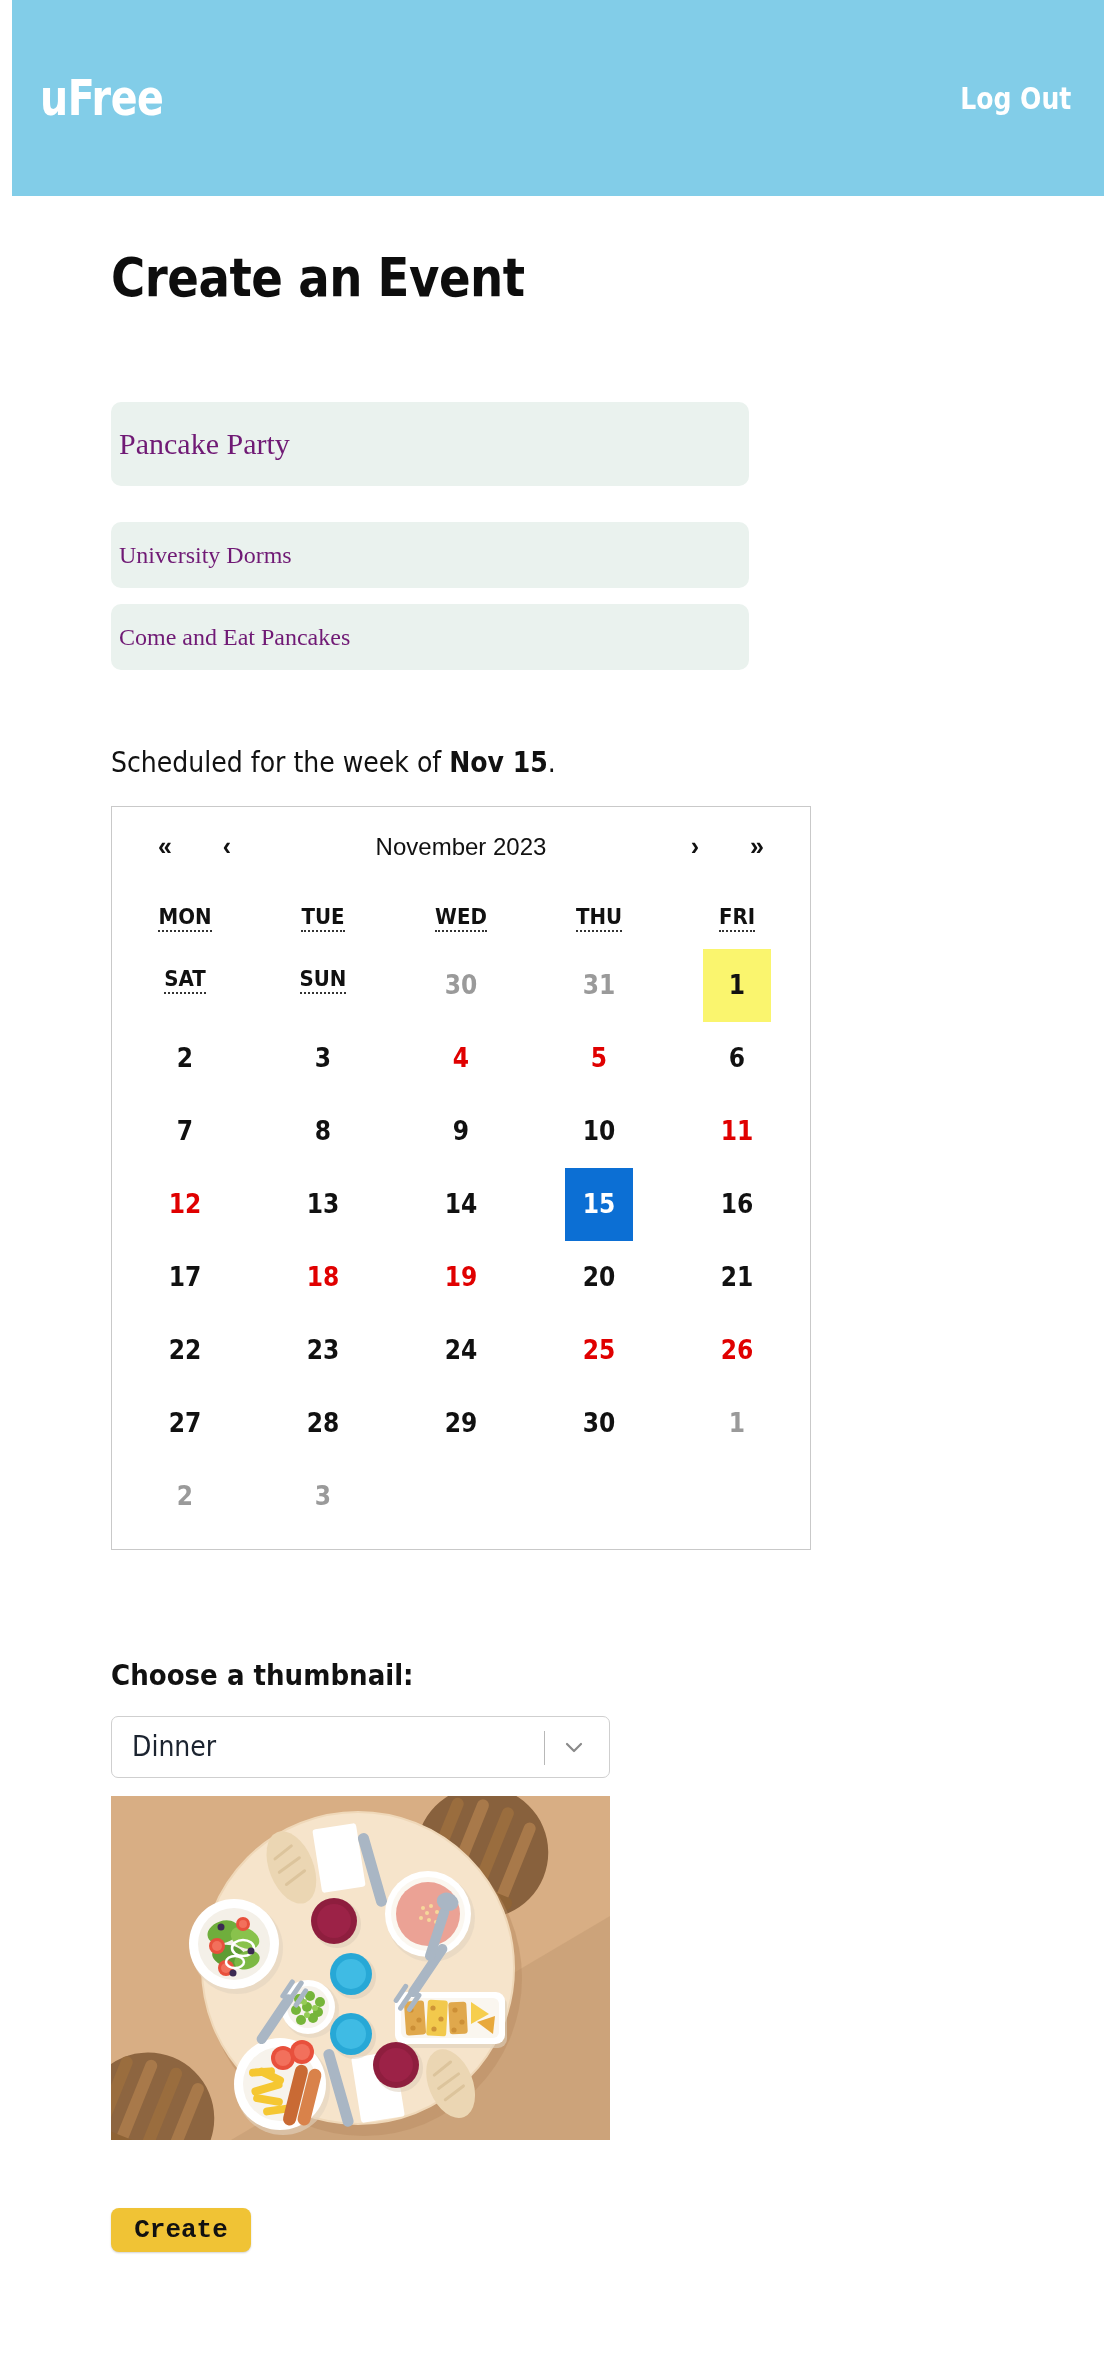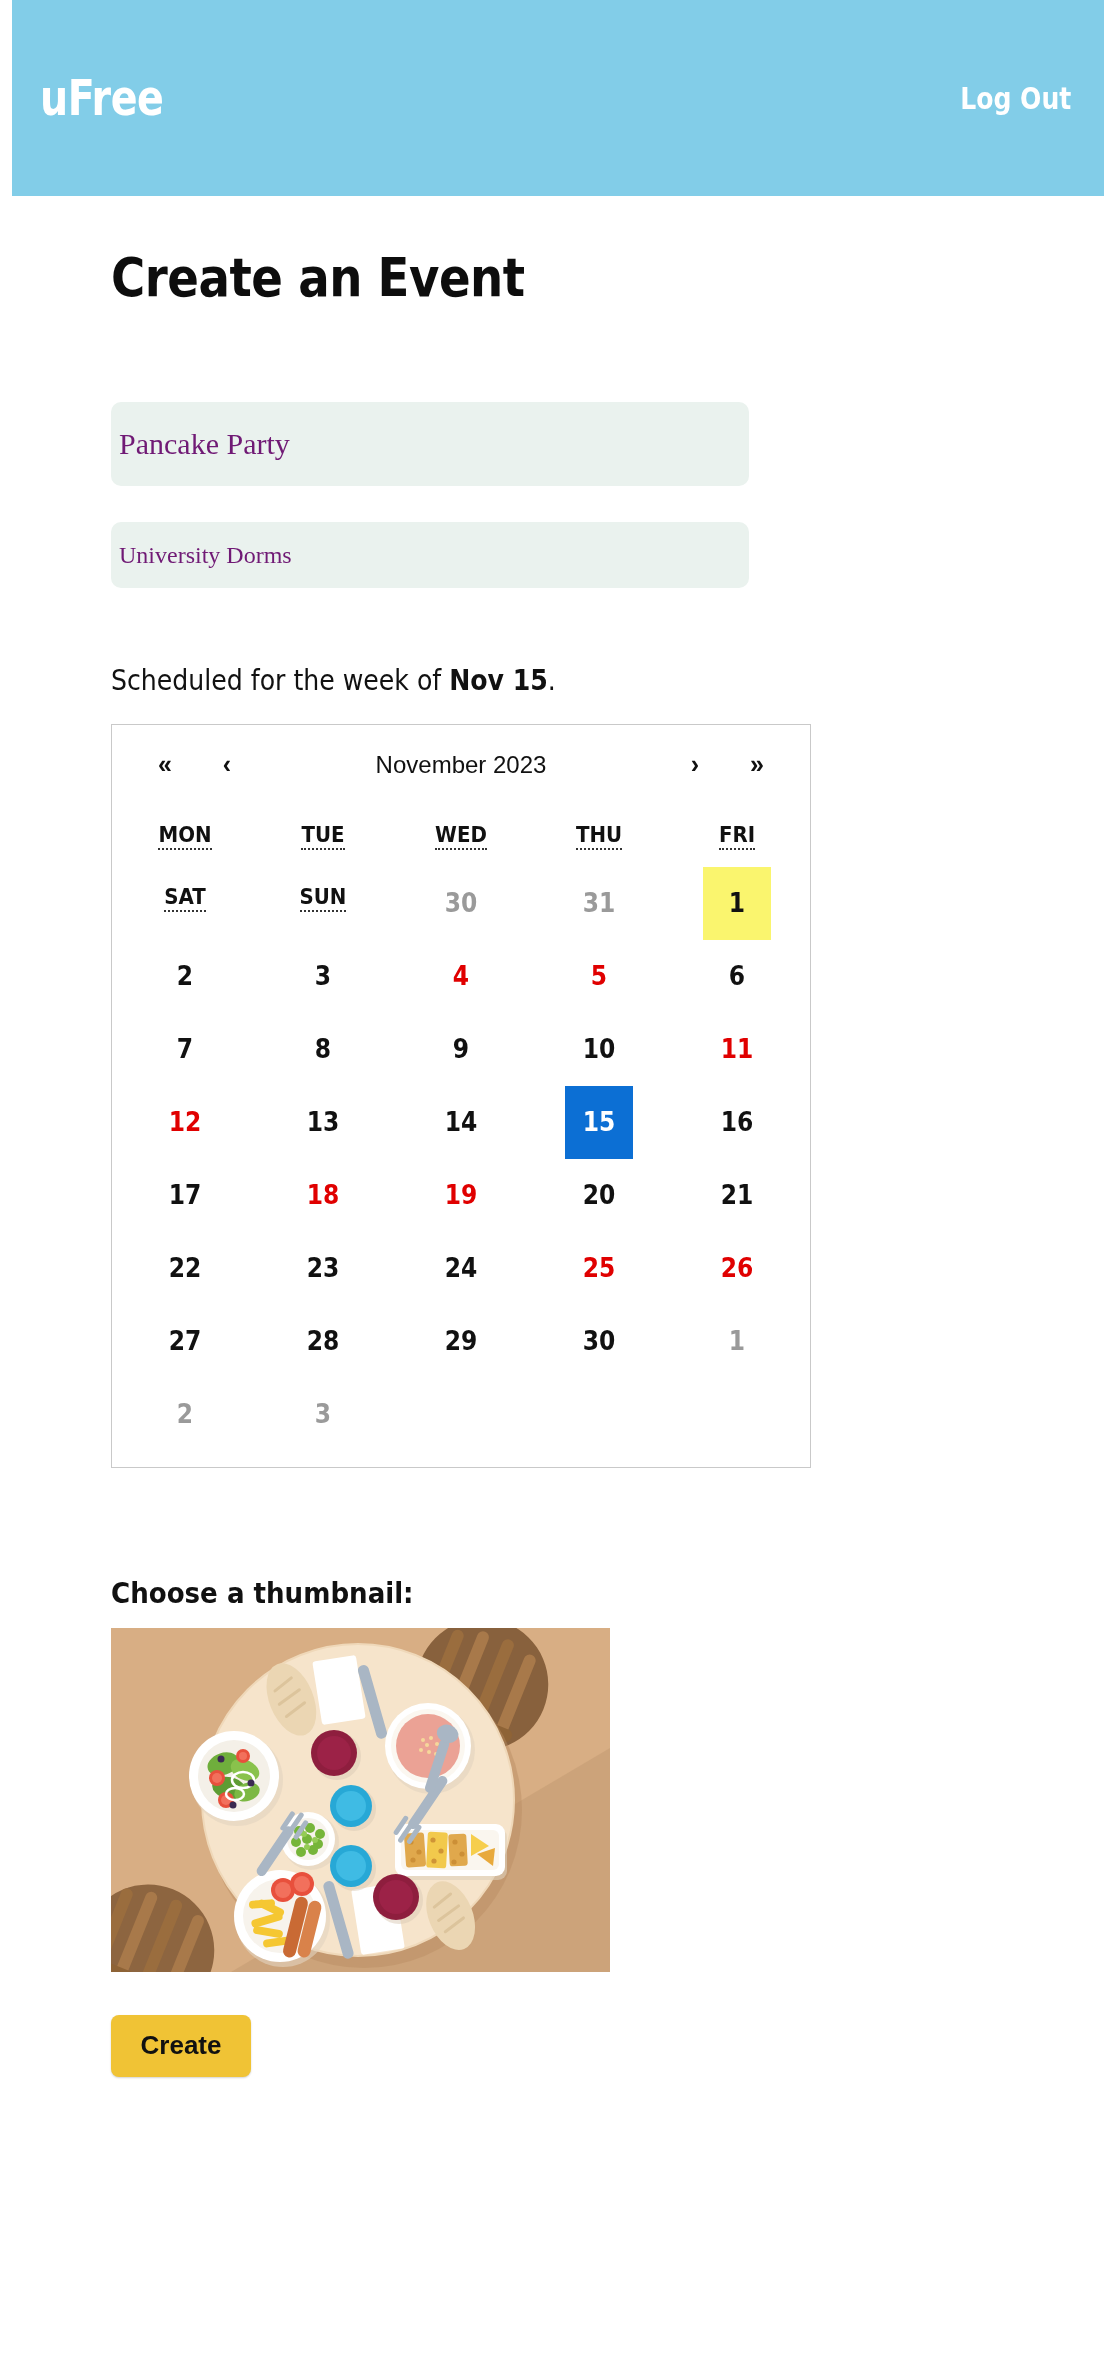--- a/index.html
+++ b/index.html
@@ -228,27 +228,27 @@
     width: 499px;
     height: 344px;
     margin-top: 18px;
     position: relative;
     overflow: hidden;
     background: #D8AE84;
   }
 
   
   .create-btn {
-    margin-top: 43px;
+    margin-top: 68px;
     width: 140px;
-    height: 62px;
+    height: 44px;
     background: #F0C335;
     border: none;
     border-radius: 8px;
-    font-family: Liberation Sans, sans-serif;
+    font-family: Liberation Mono, monospace;
     font-weight: bold;
     font-size: 26px;
     color: #111111;
     cursor: pointer;
     display: flex;
     align-items: center;
     justify-content: center;
     box-shadow: 0 1px 2px rgba(0,0,0,0.18);
   }
 </style>
@@ -265,20 +265,23 @@
   <h1 class="page-title">Create an Event</h1>
 
   <div class="field field-title">
     <span>Pancake Party</span>
   </div>
 
   <div class="field field-sub">
     <span>University Dorms</span>
   </div>
 
+  <div class="field field-sub second">
+    <span>Come and Eat Pancakes</span>
+  </div>
 
   <div class="scheduled">
     <span>Scheduled for the week of </span><b>Nov 15</b><span>.</span>
   </div>
 
   <div class="calendar">
     <div class="cal-head">
       <div class="cal-nav">«</div>
       <div class="cal-nav">‹</div>
       <div class="cal-title">November 2023</div>
@@ -410,20 +413,29 @@
           <div class="box">2</div>
         </div>
         <div class="day muted">
           <div class="box">3</div>
         </div>
       </div>
   </div>
 
   <div class="thumb-label">Choose a thumbnail:</div>
 
+  <div class="select-wrap">
+    <span class="select-value">Dinner</span>
+    <span class="select-divider"></span>
+    <span class="select-chevron">
+      <svg width="24" height="24" viewBox="0 0 24 24" fill="none" stroke="#8a8a8a" stroke-width="2.2" stroke-linecap="round" stroke-linejoin="round">
+          <polyline points="5 9 12 16 19 9"></polyline>
+        </svg>
+    </span>
+  </div>
 
   <div class="thumb-img">
     <svg width="499" height="344" viewBox="0 0 499 344" xmlns="http://www.w3.org/2000/svg">
       <defs>
         <clipPath id="frame">
             <rect x="0" y="0" width="499" height="344"></rect>
           </clipPath>
       </defs>
       <g clip-path="url(#frame)">
 

